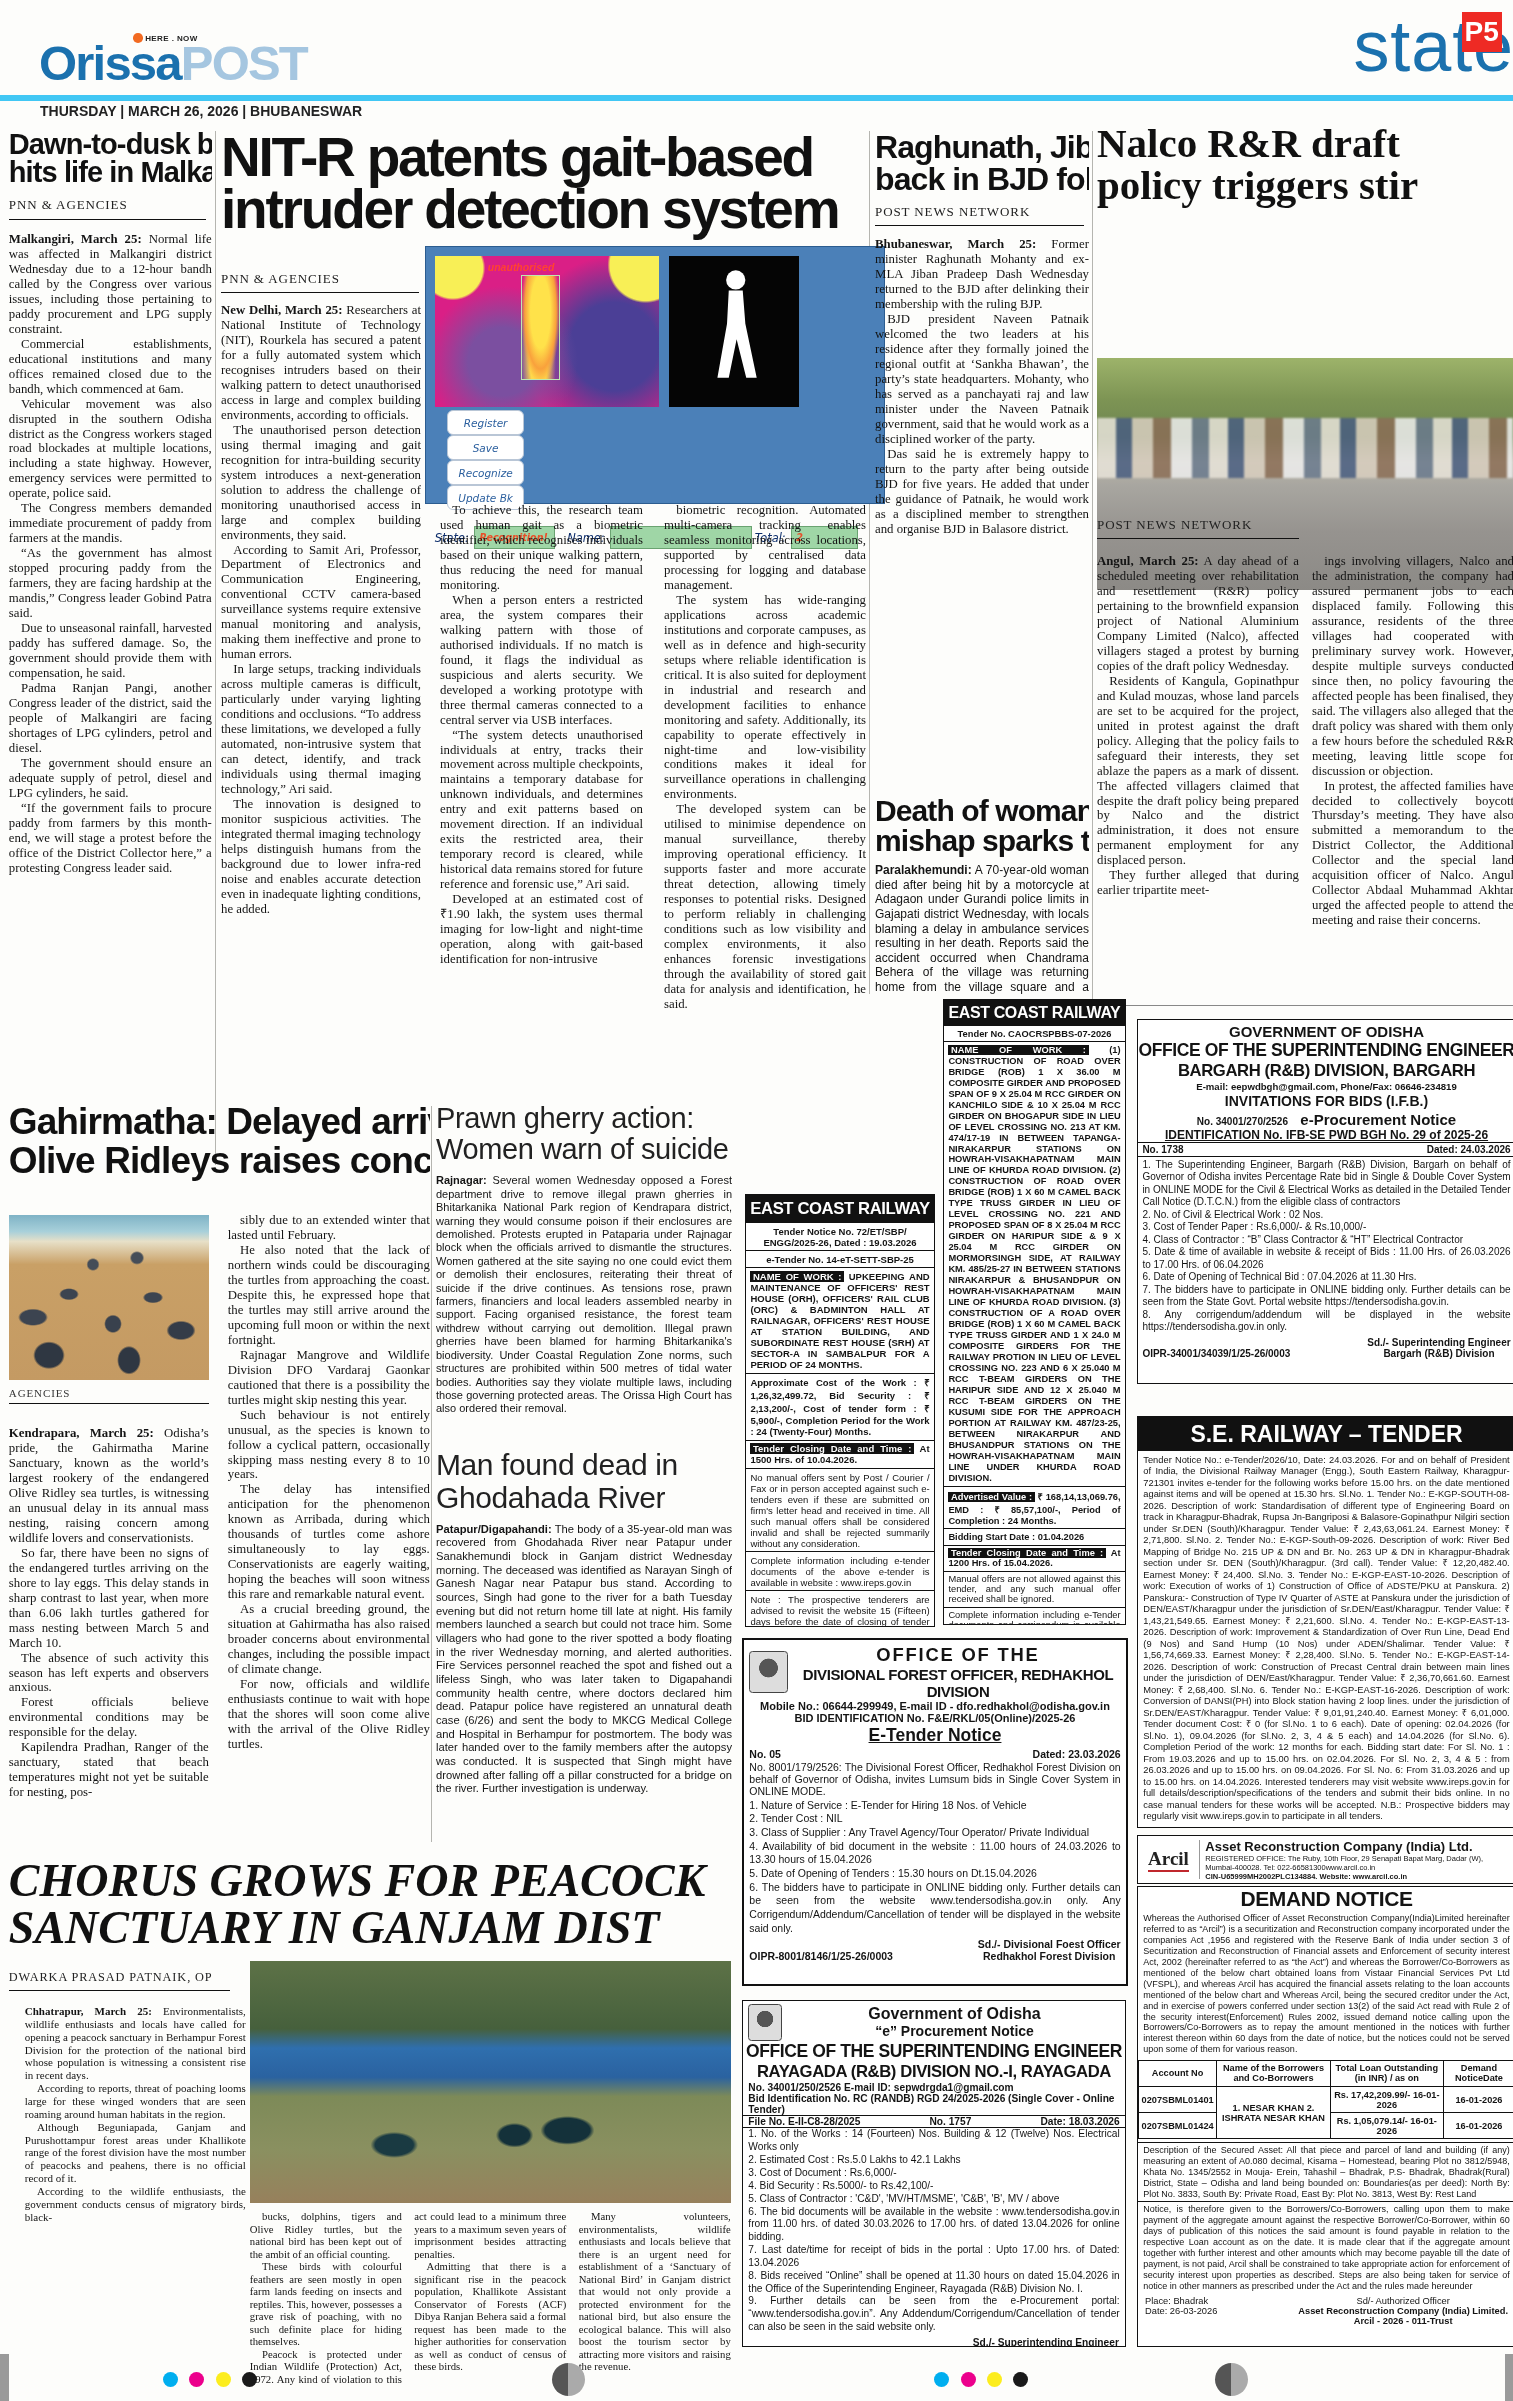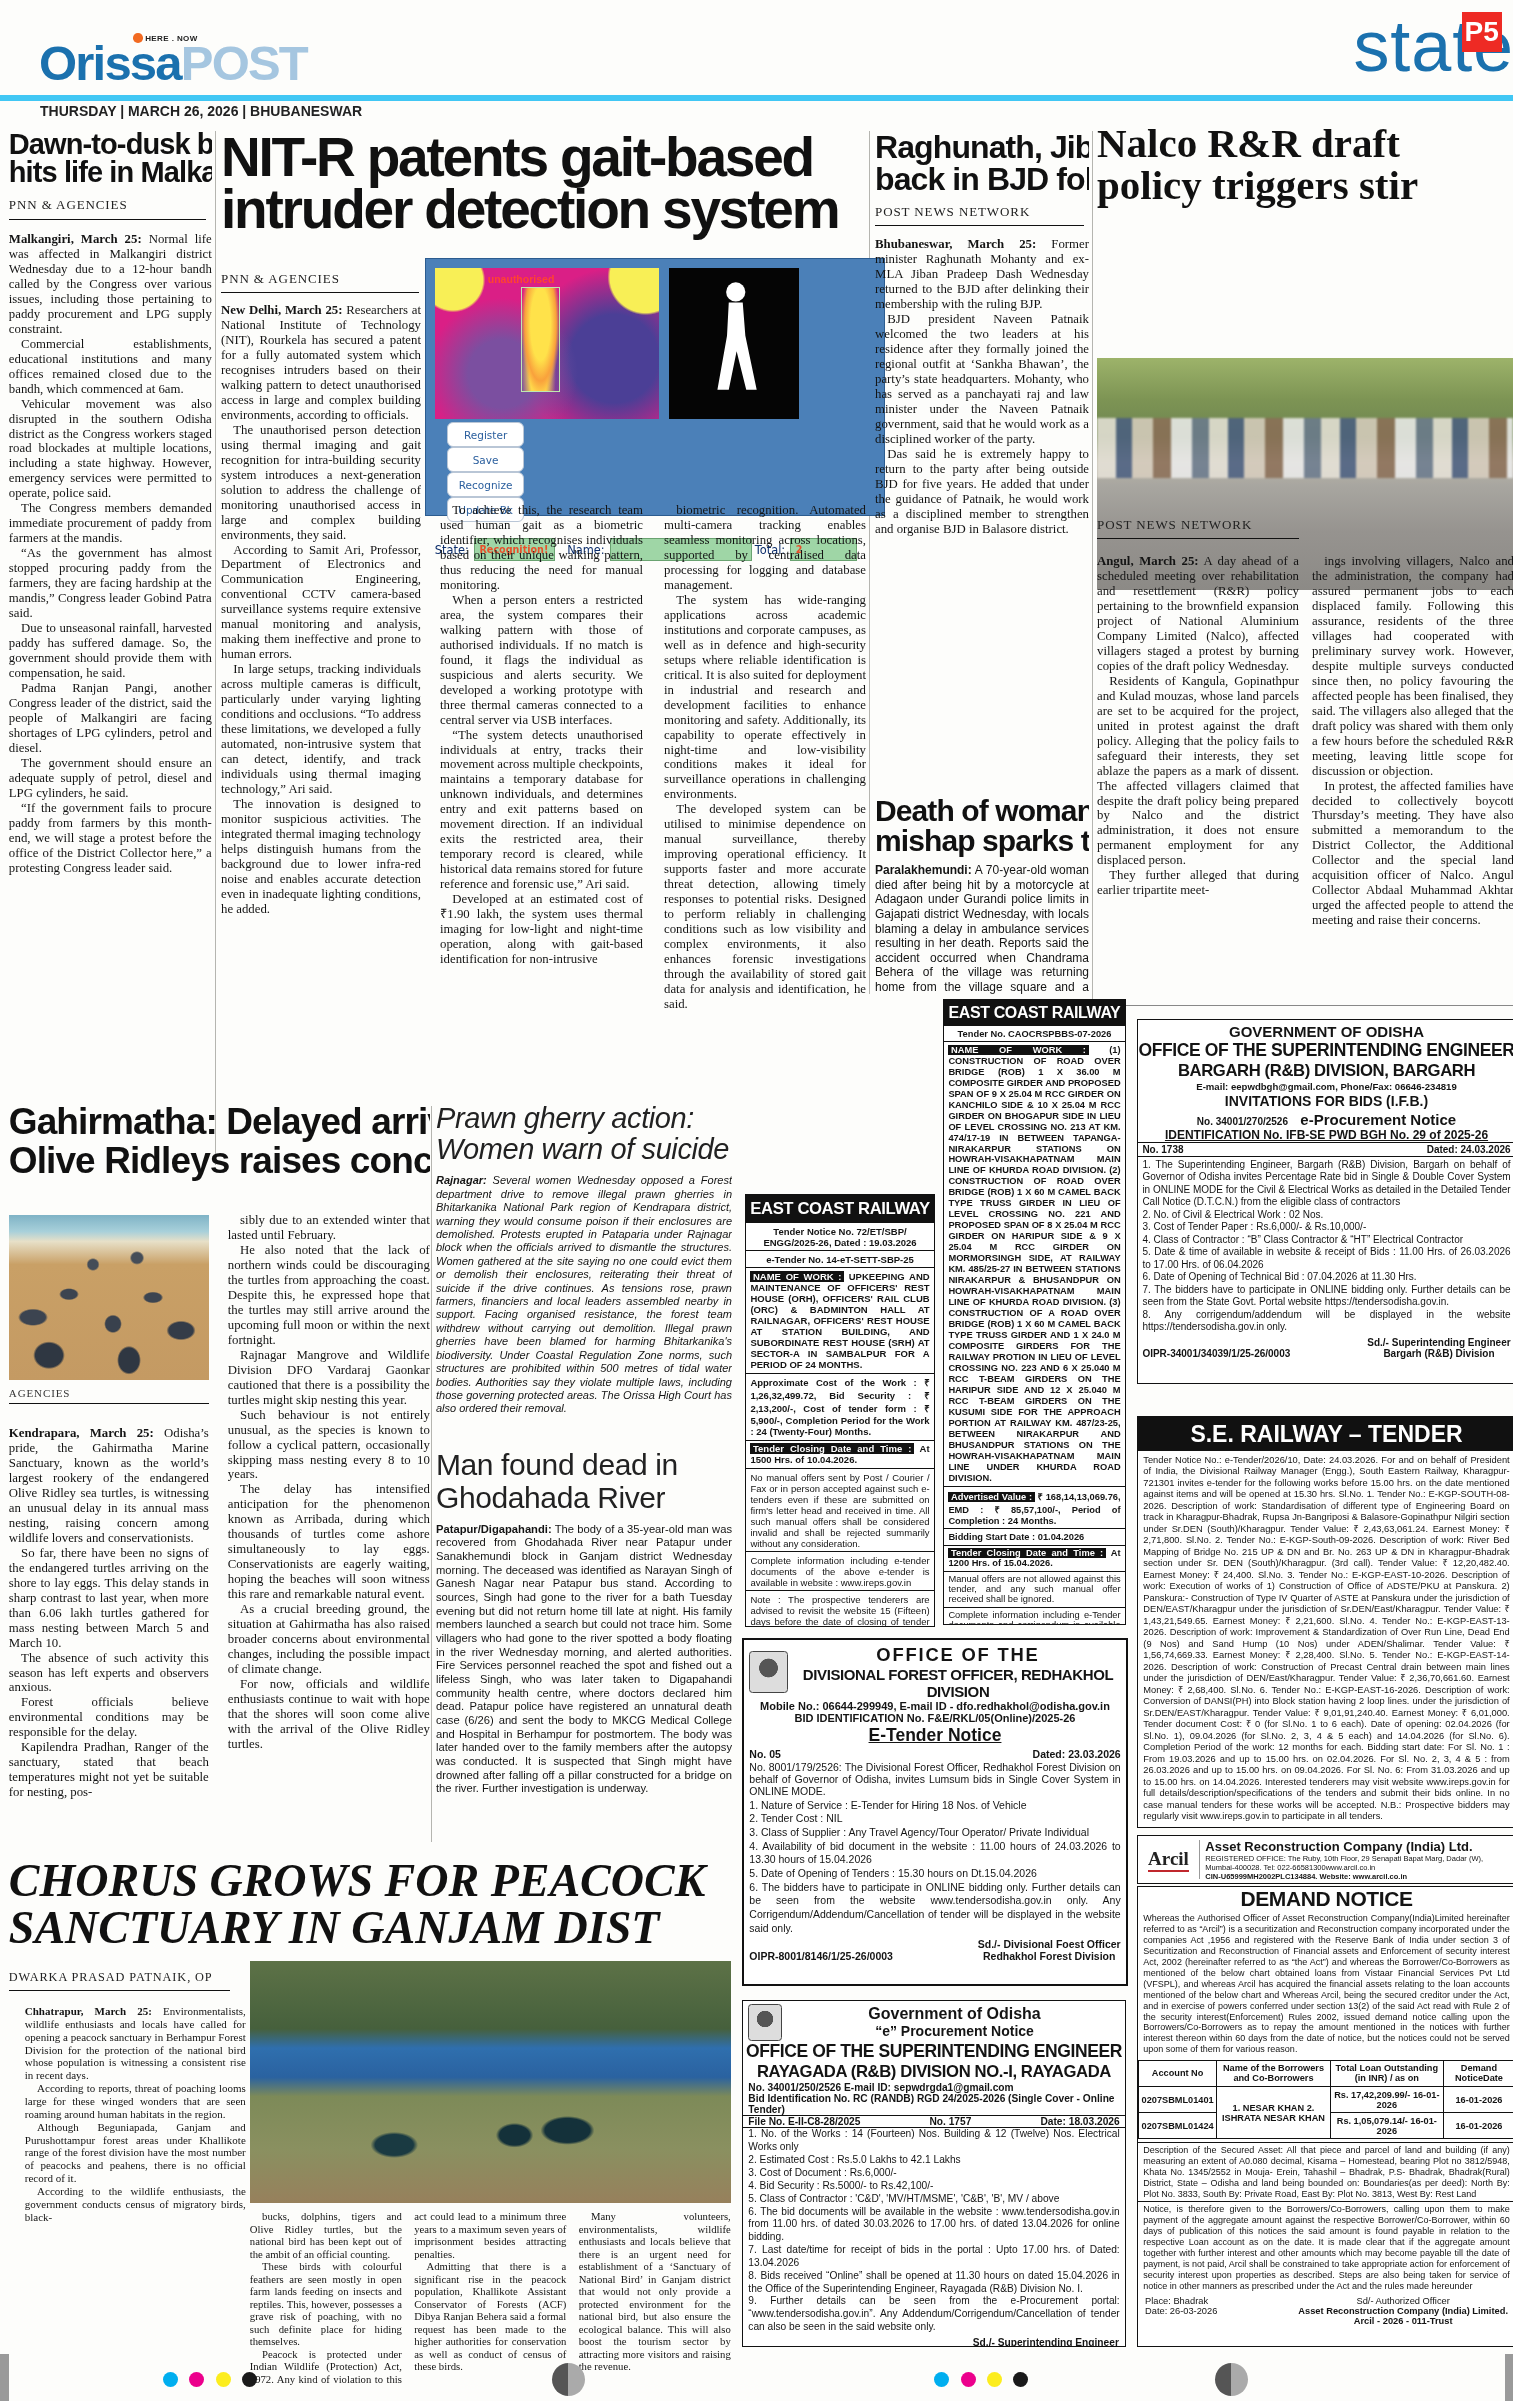--- a/index.html
+++ b/index.html
@@ -156,21 +156,21 @@
     </div>
   </div>
 
   <div class="abs" style="left:221px;top:131px;width:645px;height:1060px;">
     <div class="hl hl-nitr">
         <div class="hl-line">NIT-R patents gait-based</div>
         <div class="hl-line">intruder detection system</div>
       </div>
     <div class="byline abs" style="left:0;top:140px;width:198px;">PNN &amp; AGENCIES</div>
 
-    <div class="abs nitr-fig" style="left:204px;top:127px;width:440px;height:238px;">
+    <div class="abs nitr-fig" style="left:204px;top:115px;width:440px;height:238px;font-style:italic;">
       <div class="thermal">
         <div class="thermal-label">unauthorised</div>
         <div class="bbox"></div>
       </div>
       <div class="sil">
         <svg width="88" height="131" viewBox="0 0 100 150">
           <circle cx="52" cy="16" r="11" fill="#fff"></circle>
           <path d="M44 28 L60 28 L63 66 L76 128 L64 128 L53 84 L44 128 L31 128 L42 66 Z" fill="#fff"></path>
         </svg>
       </div>
@@ -285,21 +285,21 @@
           <p class="para">He also noted that the lack of northern winds could be discouraging the turtles from approaching the coast. Despite this, he expressed hope that the turtles may still arrive around the upcoming full moon or within the next fortnight.</p>
           <p class="para">Rajnagar Mangrove and Wildlife Division DFO Vardaraj Gaonkar cautioned that there is a possibility the turtles might skip nesting this year.</p>
           <p class="para">Such behaviour is not entirely unusual, as the species is known to follow a cyclical pattern, occasionally skipping mass nesting every 8 to 10 years.</p>
           <p class="para">The delay has intensified anticipation for the phenomenon known as Arribada, during which thousands of turtles come ashore simultaneously to lay eggs. Conservationists are eagerly waiting, hoping the beaches will soon witness this rare and remarkable natural event.</p>
           <p class="para">As a crucial breeding ground, the situation at Gahirmatha has also raised broader concerns about environmental changes, including the possible impact of climate change.</p>
           <p class="para">For now, officials and wildlife enthusiasts continue to wait with hope that the shores will soon come alive with the arrival of the Olive Ridley turtles.</p>
         </div>
     </div>
   </div>
 
-  <div class="abs" style="left:436px;top:1103px;width:296px;height:344px;overflow:hidden;font-style:italic;">
+  <div class="abs" style="left:436px;top:1103px;width:296px;height:344px;overflow:hidden;">
     <div class="hl hl-prawn">
         <div class="hl-line">Prawn gherry action:</div>
         <div class="hl-line">Women warn of suicide</div>
       </div>
     <div class="body-sans" style="margin-top:8.8px;font-size:11px;">
       <p style="margin:0;"><b class="lead">Rajnagar:</b><span> Several women Wednesday opposed a Forest department drive to remove illegal prawn gherries in Bhitarkanika National Park region of Kendrapara district, warning they would consume poison if their enclosures are demolished. Protests erupted in Pataparia under Rajnagar block when the officials arrived to dismantle the structures. Women gathered at the site saying no one could evict them or demolish their enclosures, reiterating their threat of suicide if the drive continues. As tensions rose, prawn farmers, financiers and local leaders assembled nearby in support. Facing organised resistance, the forest team withdrew without carrying out demolition. Illegal prawn gherries have been blamed for harming Bhitarkanika's biodiversity. Under Coastal Regulation Zone norms, such structures are prohibited within 500 metres of tidal water bodies. Authorities say they violate multiple laws, including those governing protected areas. The Orissa High Court has also ordered their removal.</span></p>
     </div>
   </div>
 
   <div class="abs" style="left:436px;top:1448px;width:296px;height:393px;overflow:hidden;">

